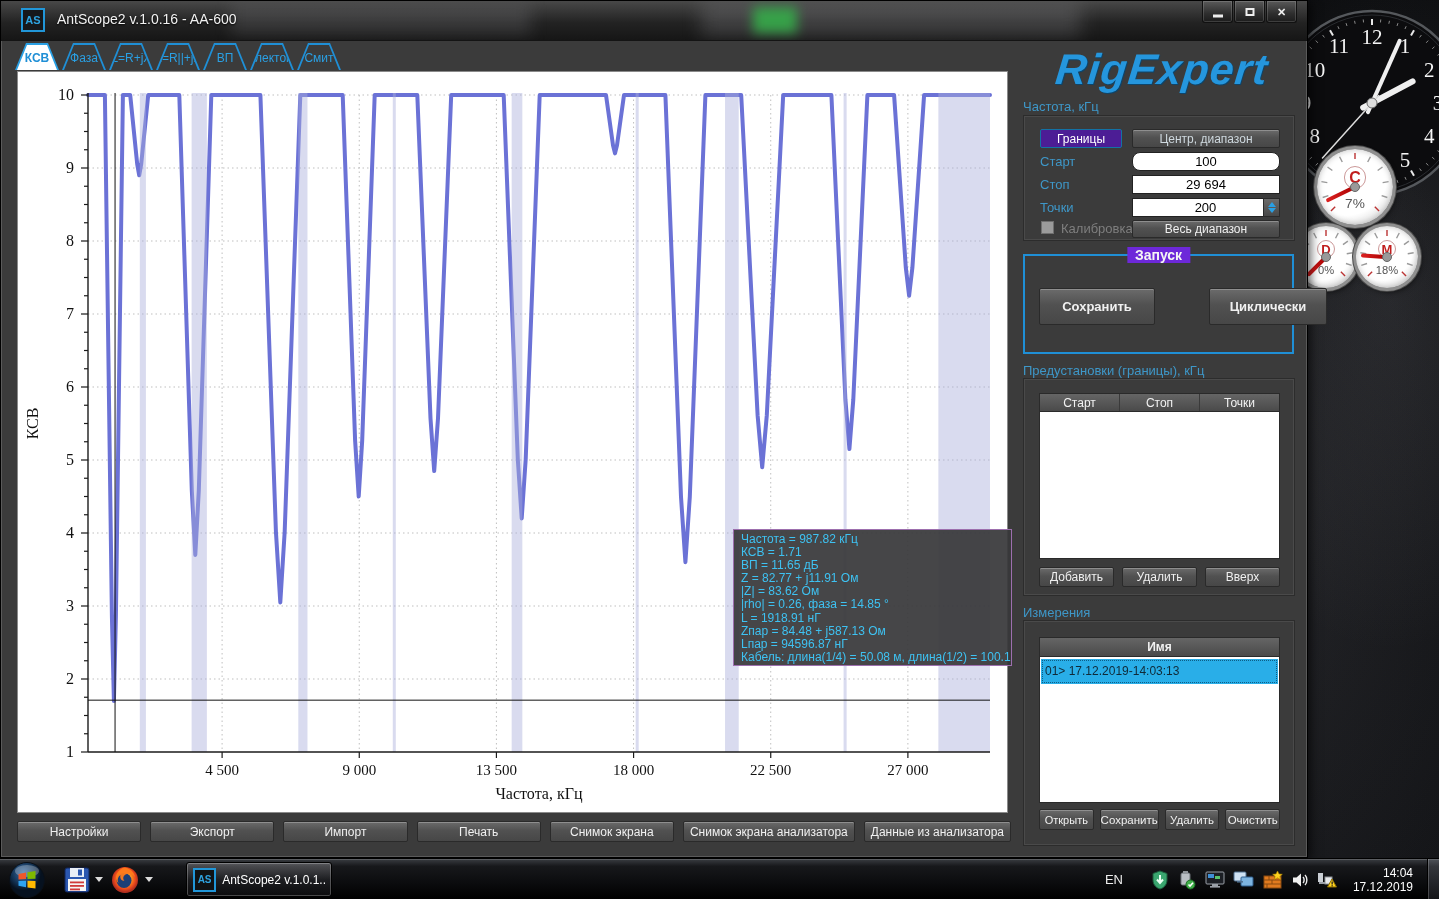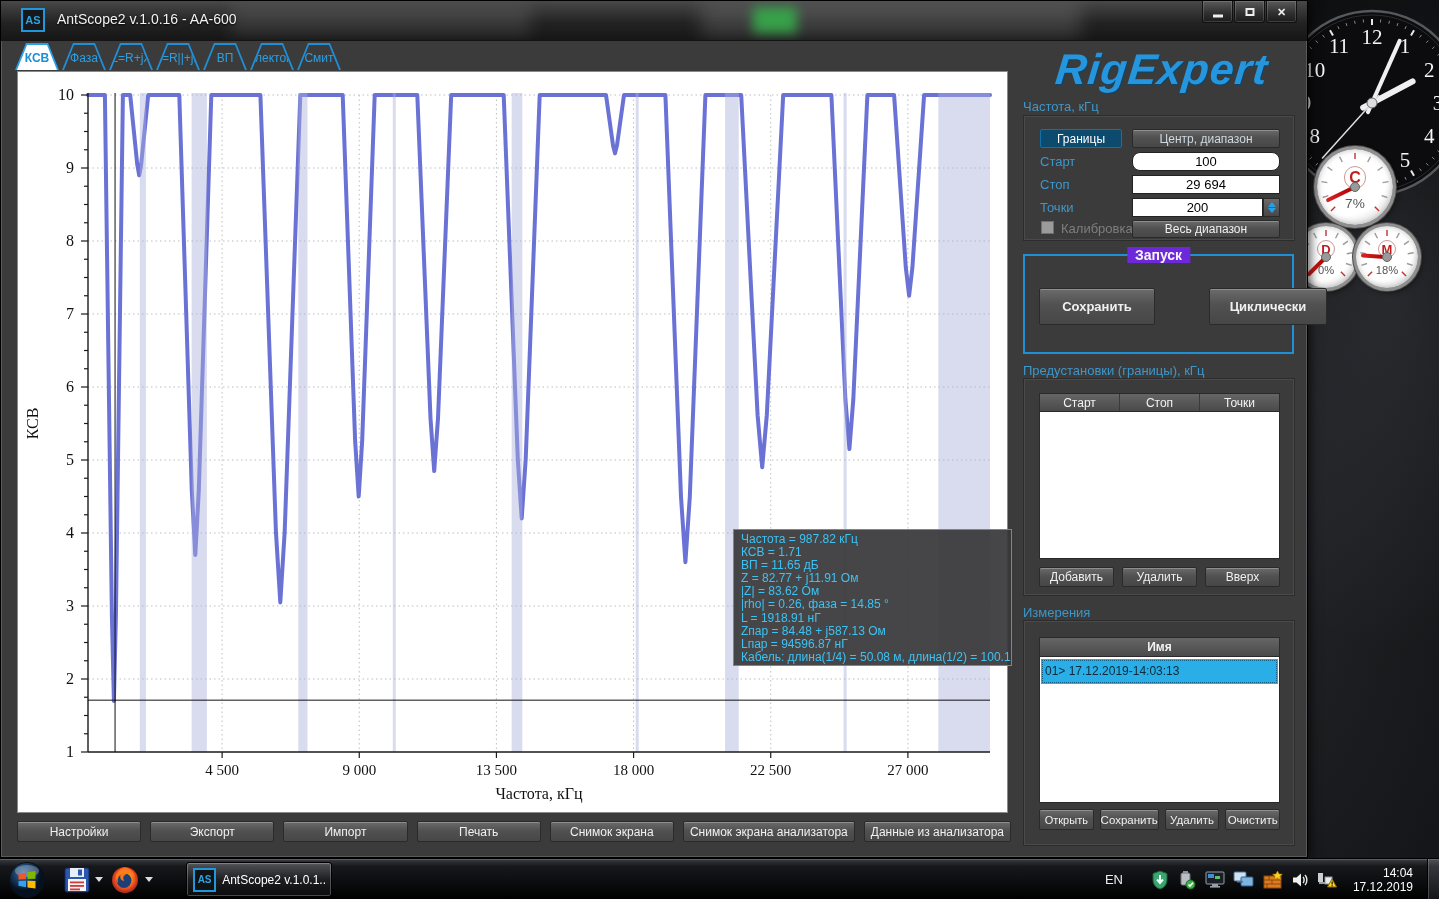--- a/index.html
+++ b/index.html
@@ -79,21 +79,21 @@
     display:flex; align-items:center; justify-content:center;
     color:#2596dd; font-size:43px; font-weight:bold; font-style:italic;
     font-family:"Liberation Sans",sans-serif; letter-spacing:1px;
     text-shadow:1px 1px 0 #0d456b; transform:skewX(-6deg); }
   .blue-label { position:absolute; color:#3e97c8; font-size:13px; }
   .group-box { position:absolute; border:1px solid #2c2c2c;
     box-shadow:inset 0 0 0 1px #4a4a4a; }
   .row-label { position:absolute; color:#3e97c8; font-size:13px; }
   .mini-input { position:absolute; background:#fff; border:1px solid #222; color:#000;
     font-size:13px; text-align:center; line-height:17px; height:19px; }
-  .accent-btn { background:#0c4a6e; border:1px solid #1372a5; color:#fff;
+  .accent-btn { background:#4c1d95; border:1px solid #1372a5; color:#fff;
     font-size:12px; border-radius:2px; display:flex; align-items:center; justify-content:center; }
   .spinner { position:absolute; width:17px; height:19px; background:linear-gradient(#6b6b6b,#474747);
     border:1px solid #2a2a2a; display:flex; flex-direction:column; align-items:center;
     justify-content:center; gap:1px; }
   .spinner i { width:0; height:0; border-left:4px solid transparent; border-right:4px solid transparent; }
   .spinner .up { border-bottom:5px solid #2aa0e4; }
   .spinner .dn { border-top:5px solid #2aa0e4; }
   .checkbox { position:absolute; width:13px; height:13px; background:#9b9b9b;
     border:1px solid #6f6f6f; }
   .dim-label { position:absolute; color:#7e7e7e; font-size:13px; }
@@ -479,21 +479,21 @@
         <div class="accent-btn" style="position:absolute; left:16px; top:13px; width:82px; height:19px;">Границы</div>
         <div class="btn" style="position:absolute; left:108px; top:13px; width:148px; height:19px; color:#cfd9df;">Центр, диапазон</div>
 
         <div class="row-label" style="left:16px; top:38px;">Старт</div>
         <div class="mini-input" style="left:108px; top:36px; width:148px;border-radius:8px;">100</div>
 
         <div class="row-label" style="left:16px; top:61px;">Стоп</div>
         <div class="mini-input" style="left:108px; top:59px; width:148px;">29 694</div>
 
         <div class="row-label" style="left:16px; top:84px;">Точки</div>
-        <div class="mini-input" style="left:108px; top:82px; width:131px;">200</div>
+        <div class="mini-input" style="left:108px; top:82px; width:147px;">200</div>
         <div class="spinner" style="left:239px; top:82px;">
           <i class="up"></i>
           <i class="dn"></i>
         </div>
 
         <div class="checkbox" style="left:17px; top:105px;"></div>
         <div class="dim-label" style="left:37px; top:105px;">Калибровка</div>
         <div class="btn" style="position:absolute; left:108px; top:104px; width:148px; height:18px;">Весь диапазон</div>
       </div>
 

